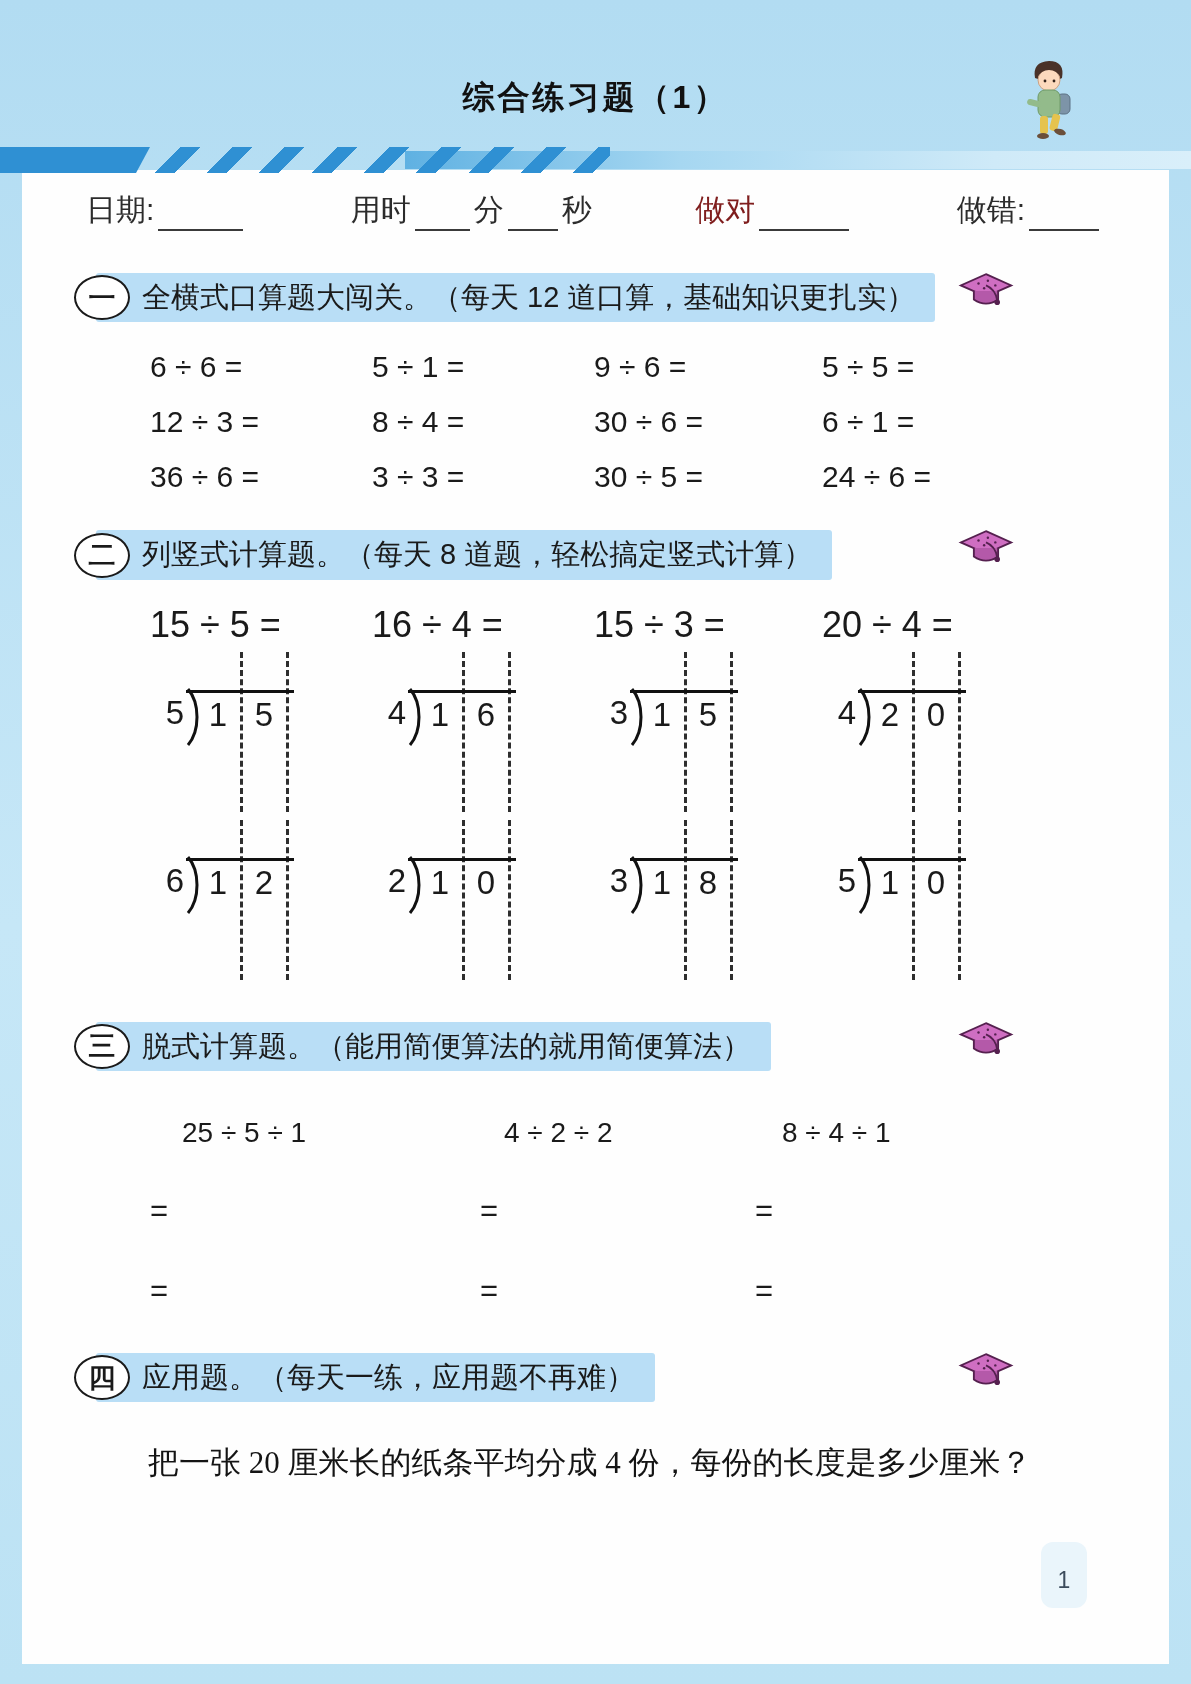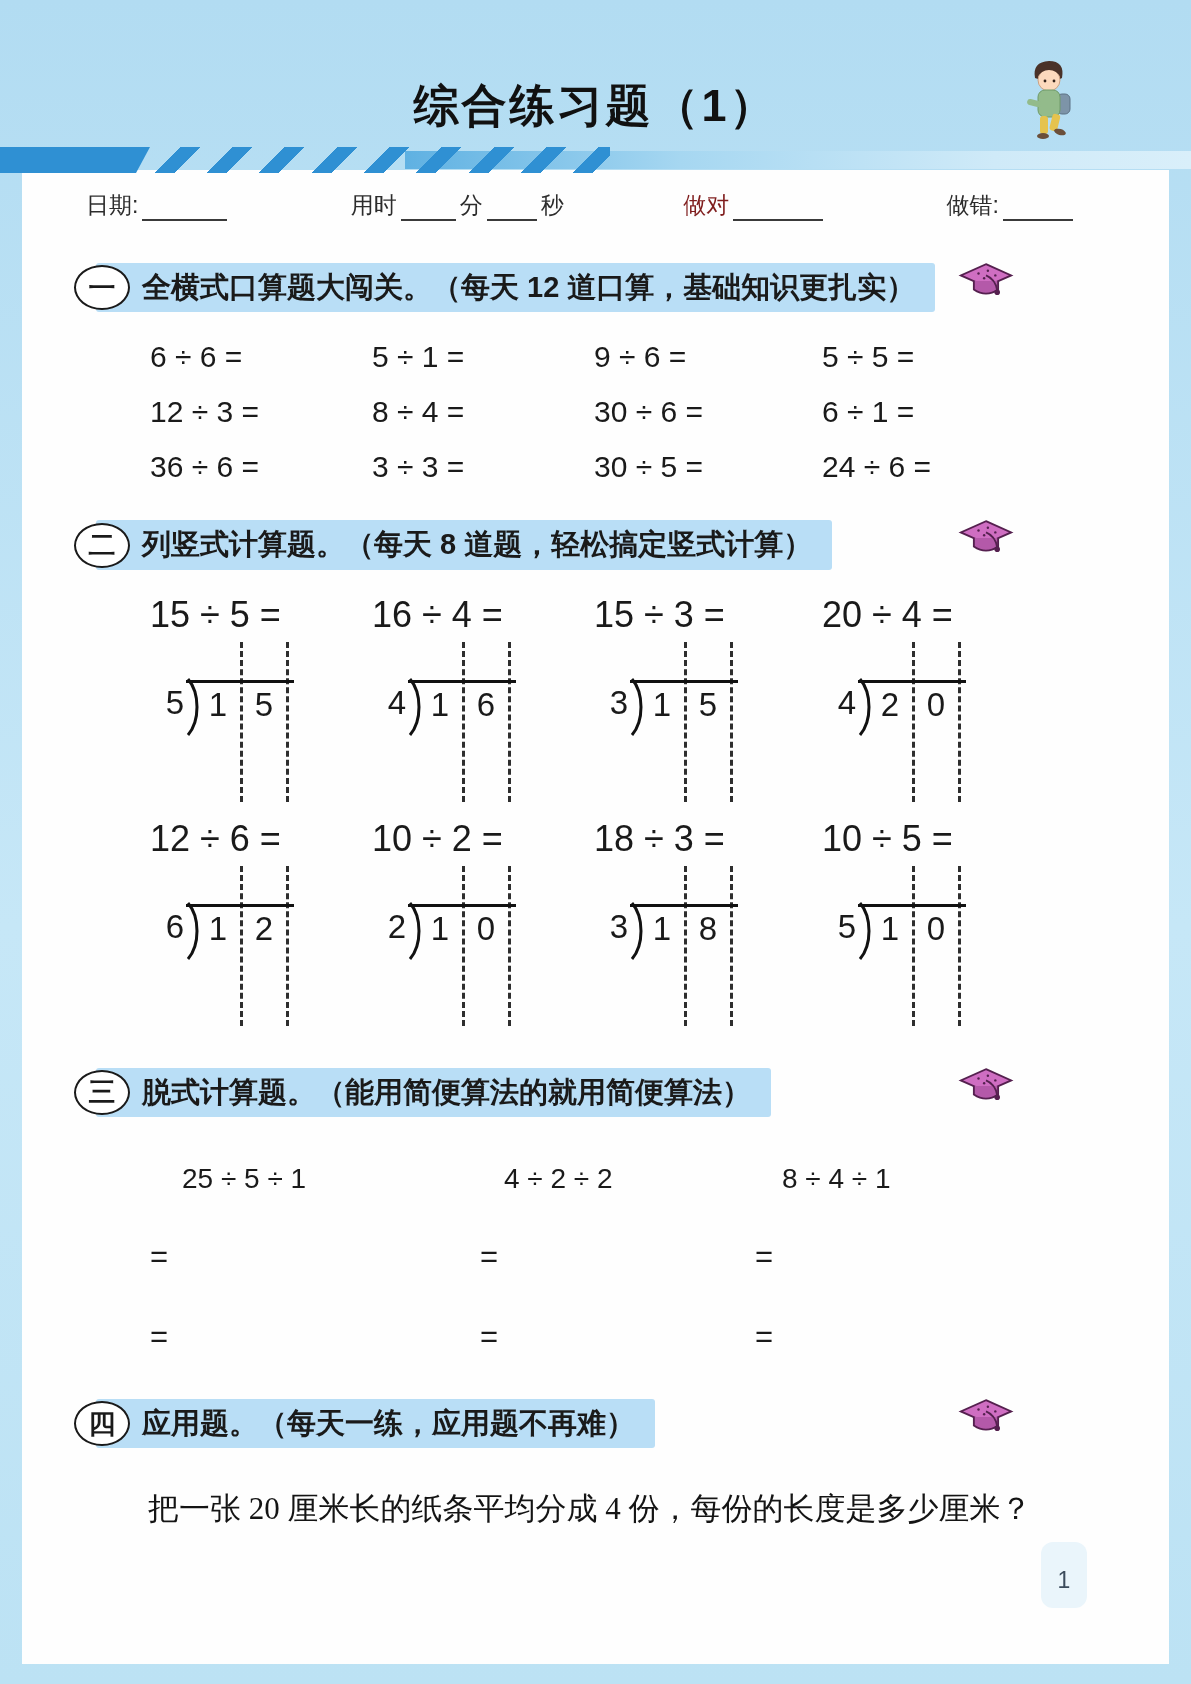--- a/index.html
+++ b/index.html
@@ -5,50 +5,50 @@
   * { box-sizing: border-box; }
   body { margin: 0; background: #e8f4fb; }
   .page {
     position: relative; width: 1191px; height: 1684px; overflow: hidden;
     background: linear-gradient(180deg, #b2dcf2 0%, #c6e7f7 55%, #bce2f4 100%);
     font-family: "Liberation Sans", sans-serif; color: #1a1a1a;
   }
   
   .title {
     position: absolute; top: 76px; left: 0; width: 100%; margin: 0;
-    text-align: center; font-size: 45px; font-weight: bold; letter-spacing: 3px; color: #111;
+    text-align: center; font-size: 32px; font-weight: bold; letter-spacing: 3px; color: #111;
   }
   .boy { position: absolute; top: 56px; right: 104px; width: 74px; height: 94px; }
   
   .ribbon { position: absolute; top: 147px; left: 0; right: 0; height: 26px; z-index: 5; }
   .rb-right { position: absolute; left: 405px; right: 0; top: 4px; height: 18px;
     background: linear-gradient(90deg, #5fb1e2, #a6d7f1 35%, #cfeaf8 75%, #d9effa); }
   .rb-stripes { position: absolute; left: 128px; width: 482px; top: 0; height: 26px;
     background: repeating-linear-gradient(135deg, #2f90d3 0 14px, rgba(255,255,255,0) 14px 37px); }
   .rb-left { position: absolute; left: 0; width: 150px; top: 0; height: 26px; background: #2f90d3;
     clip-path: polygon(0 0, 100% 0, calc(100% - 14px) 100%, 0 100%); }
   
   .paper { position: absolute; left: 22px; right: 22px; top: 170px; bottom: 20px; background: #fefefe; }
   
   .meta-row { display: flex; justify-content: space-between; align-items: flex-end;
-    padding: 20px 92px 0 64px; font-size: 23px; color: #2c2c2c; }
+    padding: 20px 66px 0 64px; font-size: 30px; color: #2c2c2c; }
   .meta-item { white-space: nowrap; }
   .meta-dim { color: #7f1d1d; }
   .blank { display: inline-block; border-bottom: 2.5px solid #3a3a3a; height: 22px;
     margin: 0 4px; vertical-align: bottom; }
   .w85 { width: 85px; } .w55 { width: 55px; } .w50 { width: 50px; } .w90 { width: 90px; } .w70 { width: 70px; }
   
   .sec-row { position: relative; margin-top: 42px; }
   .sec-head { display: flex; align-items: center; margin-left: 52px; }
   .sec-num { position: relative; z-index: 2; flex: 0 0 auto; width: 56px; height: 45px;
     background: #fff; border: 2.5px solid #1a1a1a; border-radius: 50%;
     display: flex; align-items: center; justify-content: center;
     font-size: 27px; font-weight: bold; }
   .sec-bar { margin-left: -34px; background: #b9def6; padding: 8px 20px 8px 46px;
-    font-size: 29px; font-weight: bold; border-radius: 3px; line-height: 1.15; white-space: nowrap; }
+    font-size: 29px; font-weight: normal; border-radius: 3px; line-height: 1.15; white-space: nowrap; }
   .cap { position: absolute; right: 155px; top: -2px; width: 56px; height: 40px; }
   
   .grid4 { display: grid; grid-template-columns: 222px 222px 228px 240px; margin-left: 118px; }
   .s1 { margin-top: 28px; row-gap: 21px; font-size: 30px; }
   .prob { padding-left: 10px; white-space: nowrap; }
   .eq { margin-top: 24px; font-size: 36px; }
   .ldrow { margin-top: 4px; }
   
   .ld { position: relative; height: 164px; }
   .ld-dash { position: absolute; top: 2px; bottom: 2px; width: 0; border-left: 3px dashed #2e2e2e; }
@@ -212,26 +212,20 @@
         <span class="ld-divisor">4</span>
         <svg class="ld-bracket" viewBox="0 0 20 58">
             <path d="M3 1 C 15 15, 15 43, 3 57" stroke="#111" stroke-width="3" fill="none"></path>
           </svg>
         <div class="ld-bar"></div>
         <span class="ld-digit g1">2</span>
         <span class="ld-digit g2">0</span>
       </div>
     </div>
 
-    <div class="grid4 eq" style="margin-top:14px">
-      <span class="prob">12 ÷ 6 =</span>
-      <span class="prob">10 ÷ 2 =</span>
-      <span class="prob">18 ÷ 3 =</span>
-      <span class="prob">10 ÷ 5 =</span>
-    </div>
     <div class="grid4 ldrow">
       <div class="ld">
         <div class="ld-dash p1"></div>
         <div class="ld-dash p2"></div>
         <span class="ld-divisor">6</span>
         <svg class="ld-bracket" viewBox="0 0 20 58">
             <path d="M3 1 C 15 15, 15 43, 3 57" stroke="#111" stroke-width="3" fill="none"></path>
           </svg>
         <div class="ld-bar"></div>
         <span class="ld-digit g1">1</span>

